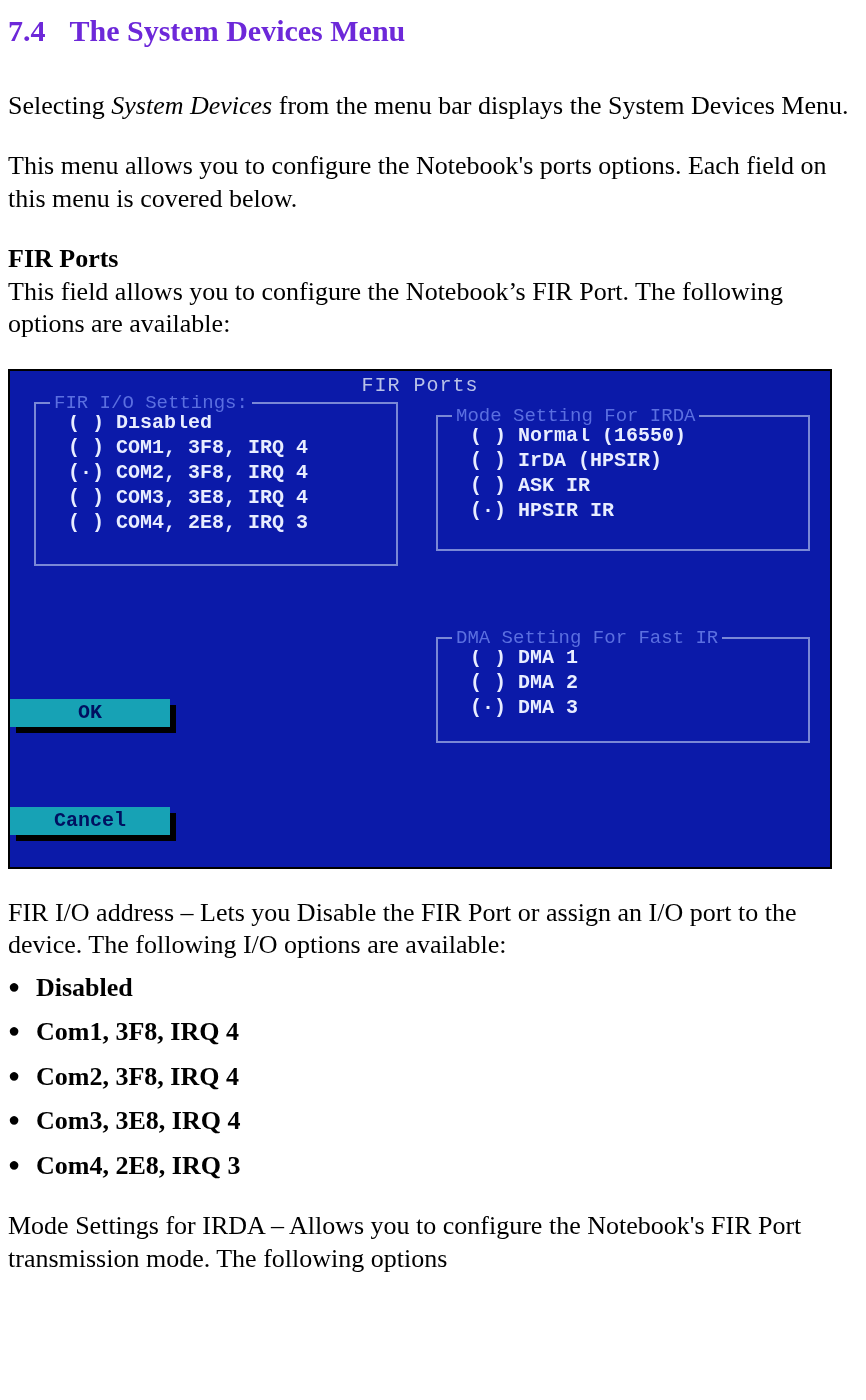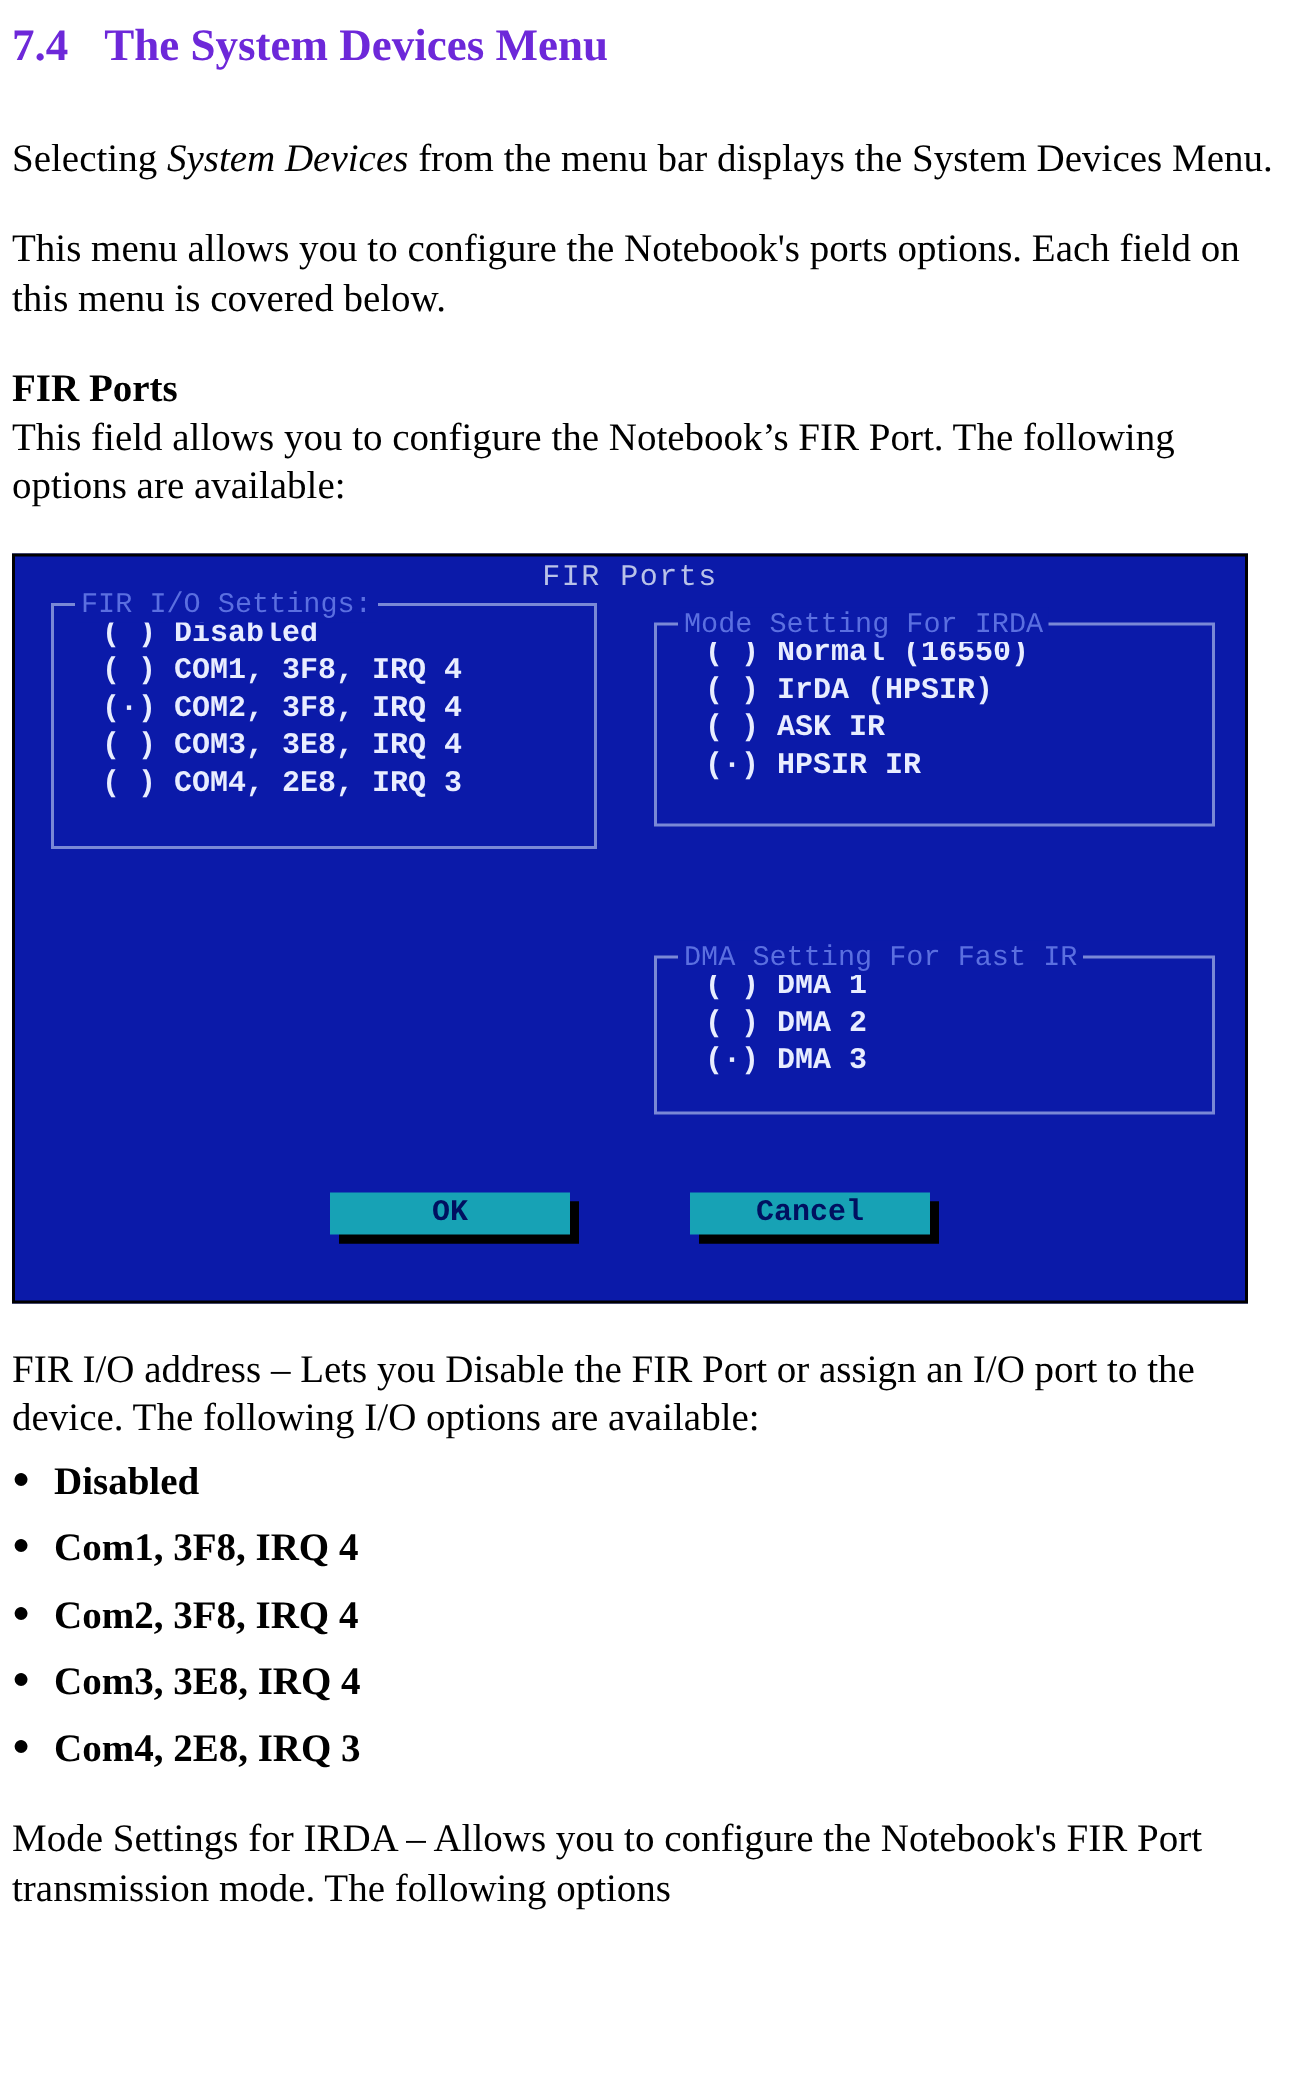--- a/index.html
+++ b/index.html
@@ -90,26 +90,27 @@
     font-size: 20px;
     line-height: 1.25;
   }
   
   .p-io   { left: 24px;  top: 31px;  width: 360px; height: 160px; }
   .p-mode { left: 426px; top: 44px;  width: 370px; height: 132px; }
   .p-dma  { left: 426px; top: 266px; width: 370px; height: 102px; }
 
   .btn-row {
     position: absolute;
-    bottom: 44px;
+    bottom: 32px;
     left: 0;
     width: 100%;
     display: flex;
     justify-content: center;
     gap: 80px;
+    flex-direction: column;
   }
   .bios-btn {
     position: relative;
     width: 160px;
     height: 28px;
     background: #17a2b5;
     color: #001060;
     font-weight: bold;
     text-align: center;
     line-height: 28px;

